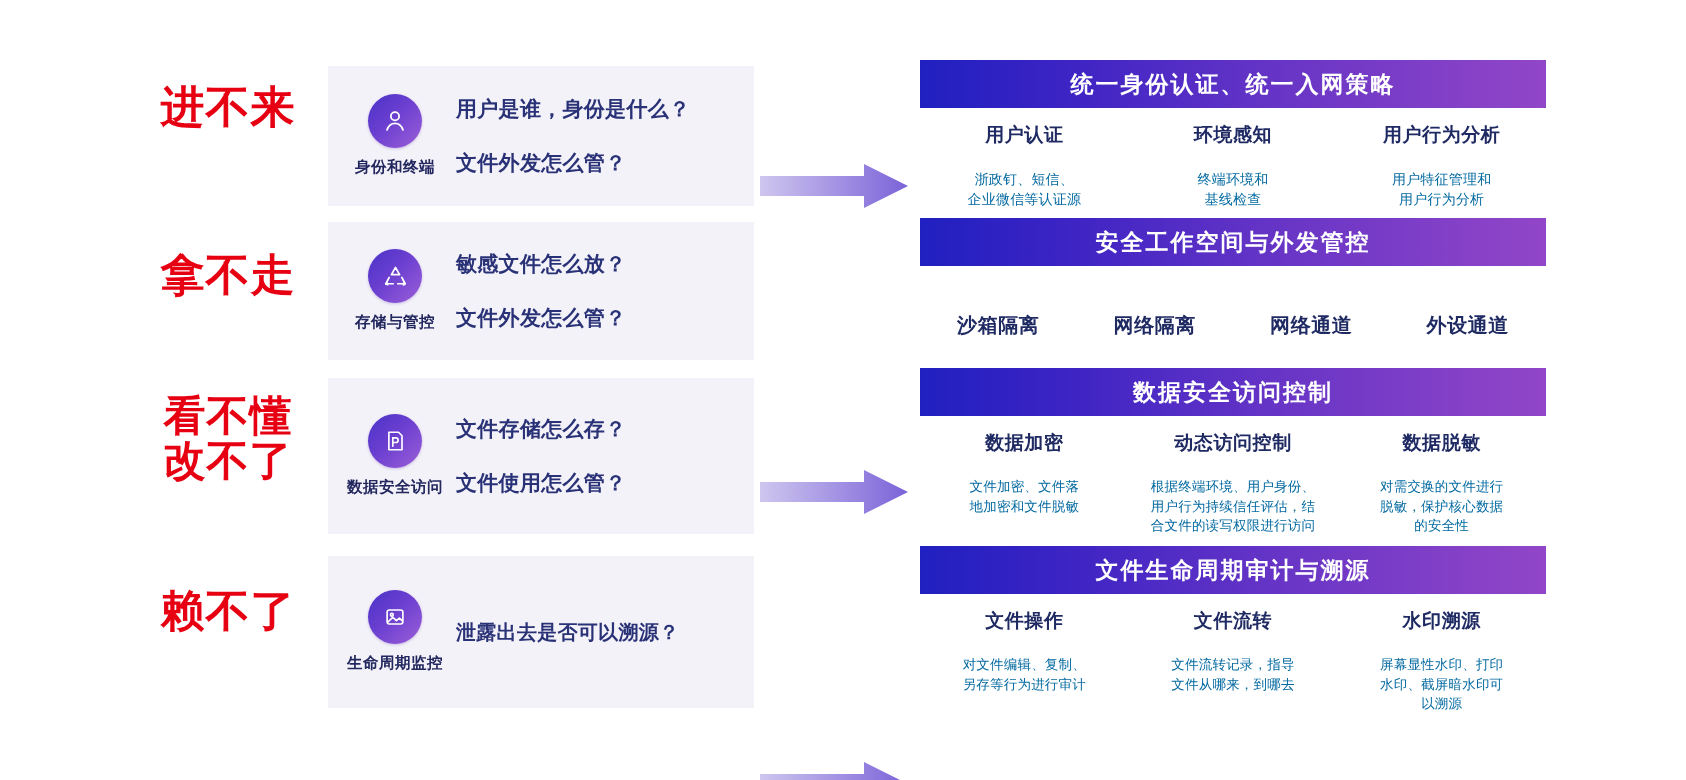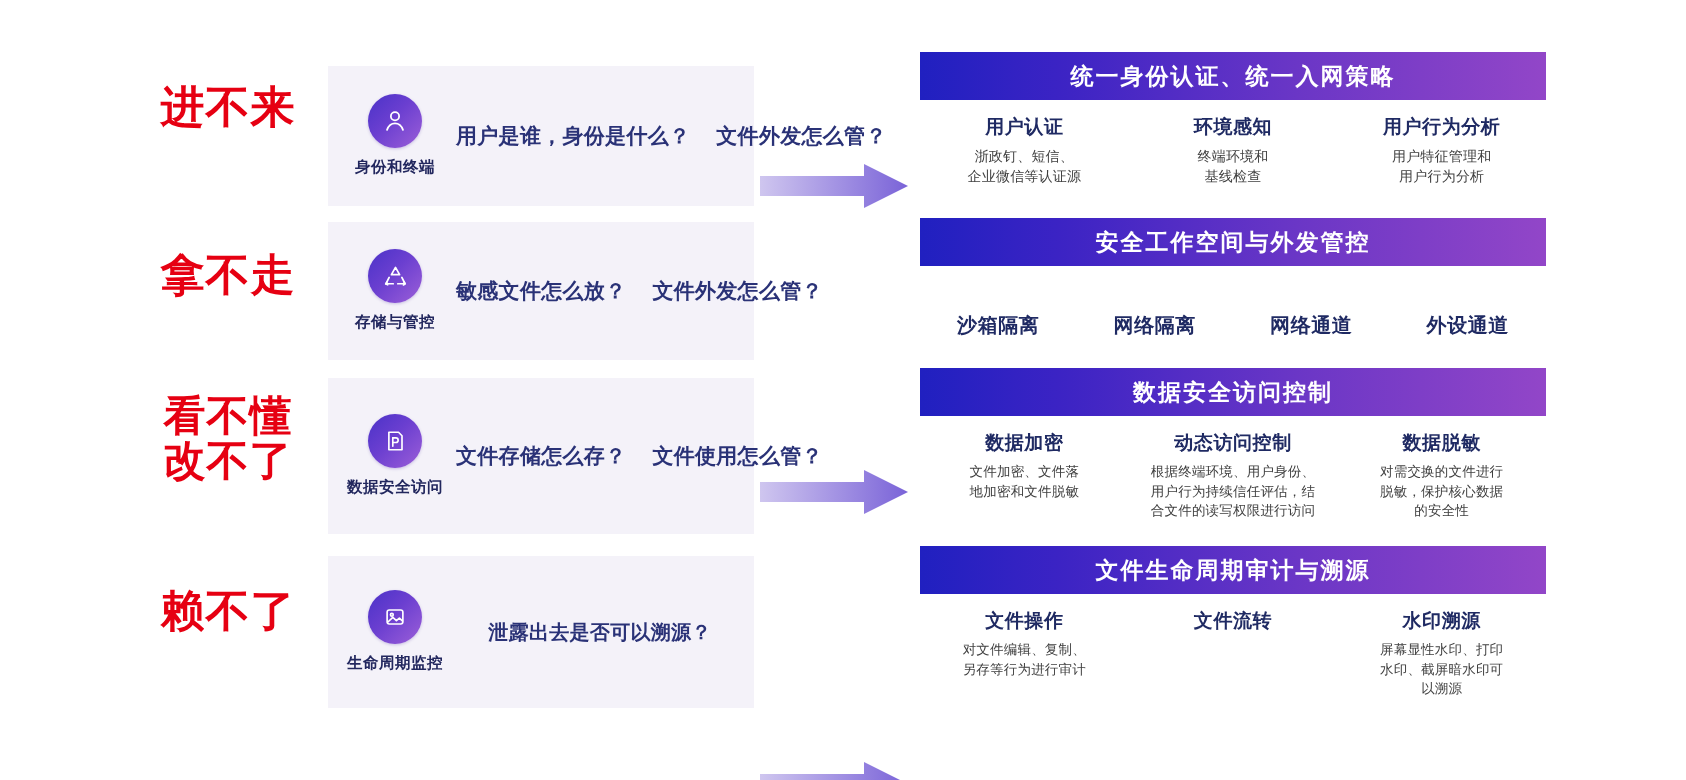--- a/index.html
+++ b/index.html
@@ -70,25 +70,24 @@
     margin-top:9px;
     font-size:15.5px;
     font-weight:bold;
     color:#22275e;
     white-space:nowrap;
     letter-spacing:.5px;
   }
   .card-qs{
     flex:1;
     display:flex;
-    flex-direction:row;
+    flex-direction:column;
     justify-content:center;
     gap:26px;
     padding-right:10px;
-    align-items:center;
   }
   .q{
     font-size:21px;
     font-weight:bold;
     color:#2a3277;
     letter-spacing:.3px;
     white-space:nowrap;
   }
   .row-4 .q{font-size:20px;}
 
@@ -97,21 +96,21 @@
   .row-1 .arrow{left:760px;top:118px;}
   .row-2 .arrow{left:760px;top:248px;}
   .row-3 .arrow{left:760px;top:392px;}
 
   
   .panel{
     position:absolute;
     left:920px;
     width:626px;
   }
-  .row-1 .panel{top:6px;}
+  .row-1 .panel{top:14px;}
   .row-2 .panel{top:-4px;}
   .row-3 .panel{top:-2px;}
   .row-4 .panel{top:0px;}
 
   .panel-head{
     height:48px;
     background:linear-gradient(90deg,#2020c0 0%,#3b23c4 22%,#6a36c6 60%,#9246c8 100%);
     color:#ffffff;
     font-size:23px;
     font-weight:bold;
@@ -131,24 +130,24 @@
     box-sizing:border-box;
   }
   .col-title{
     font-size:19px;
     font-weight:bold;
     color:#1f2a63;
     letter-spacing:.6px;
     white-space:nowrap;
   }
   .col-desc{
-    margin-top:6px;
+    margin-top:21px;
     font-size:14px;
     line-height:1.45;
-    color:#404040;
+    color:#0369a1;
     letter-spacing:.2px;
   }
   .col-desc.two{font-size:13.5px;}
   .cols.titles-only .col-title{font-size:20px;margin-top:32px;}
 </style>
 </head>
 <body>
 
 <div id="stage">
 
@@ -334,20 +333,21 @@
 
     <div class="panel">
       <div class="panel-head">文件生命周期审计与溯源</div>
       <div class="cols">
         <div class="col">
           <div class="col-title">文件操作</div>
           <div class="col-desc two">对文件编辑、复制、<br>另存等行为进行审计</div>
         </div>
         <div class="col">
           <div class="col-title">文件流转</div>
+          <div class="col-desc two">文件流转记录，指导<br>文件从哪来，到哪去</div>
         </div>
         <div class="col">
           <div class="col-title">水印溯源</div>
           <div class="col-desc two">屏幕显性水印、打印<br>水印、截屏暗水印可<br>以溯源</div>
         </div>
       </div>
     </div>
   </div>
 
 </div>

